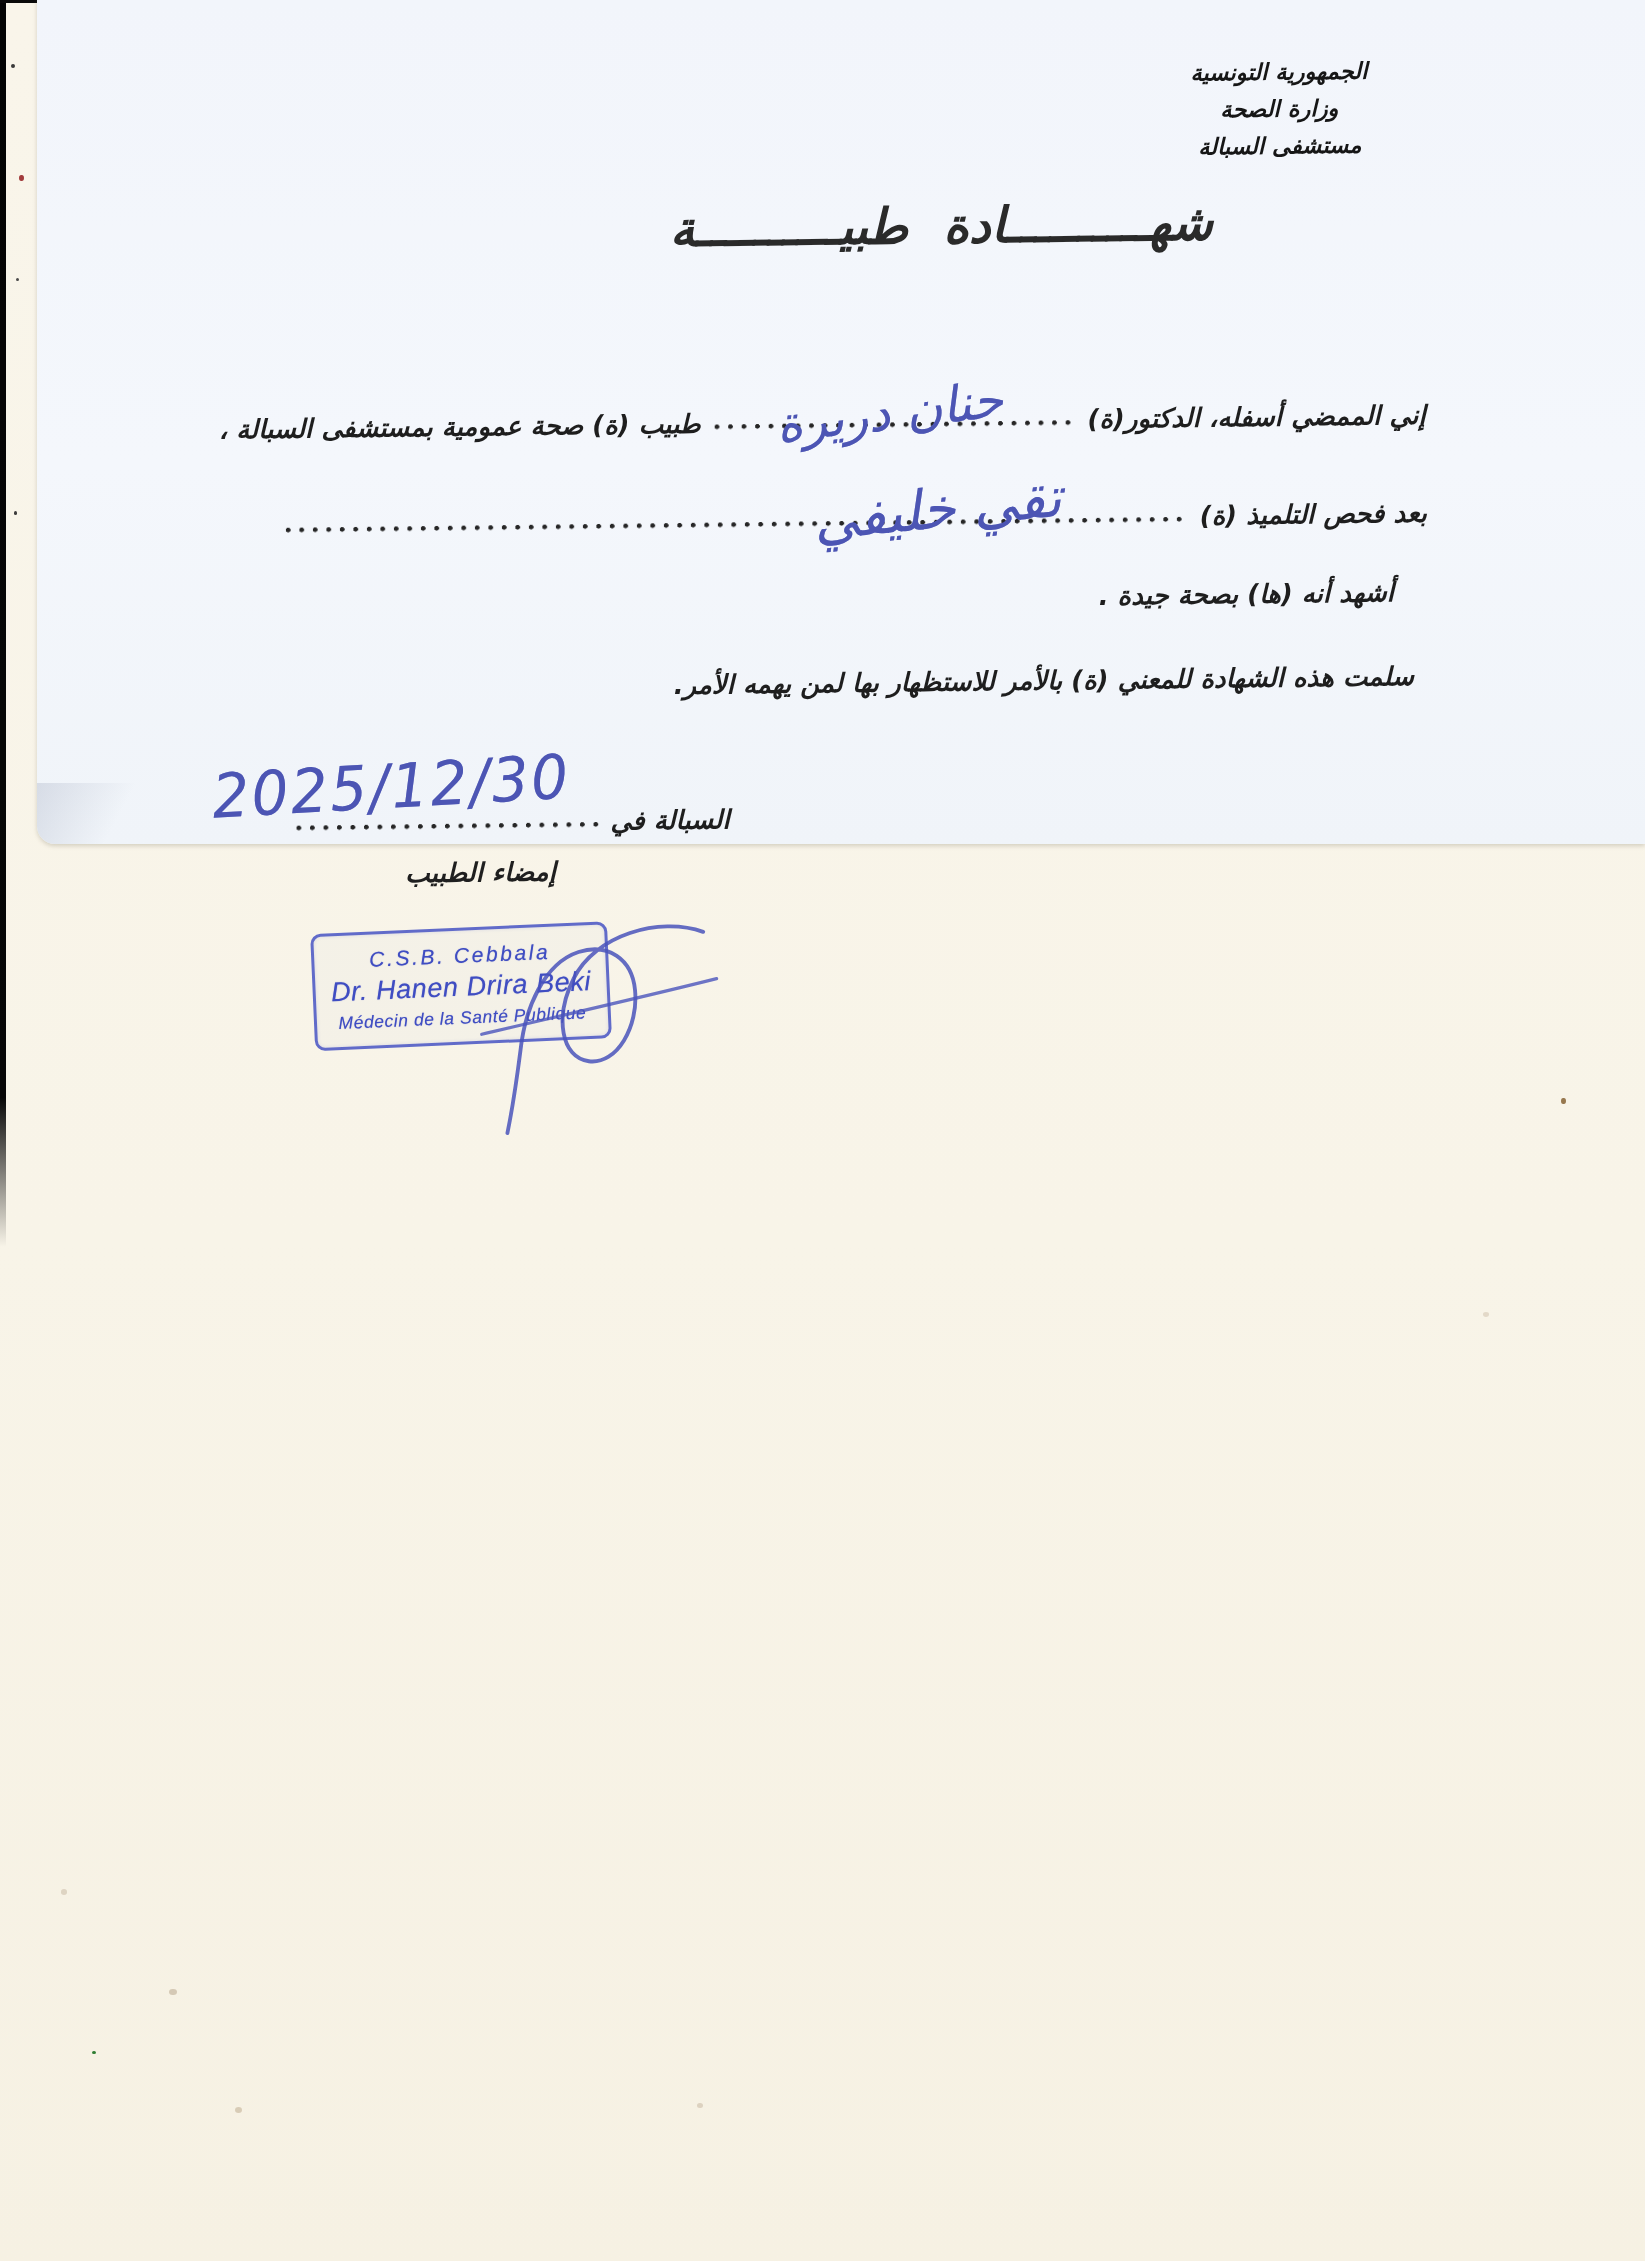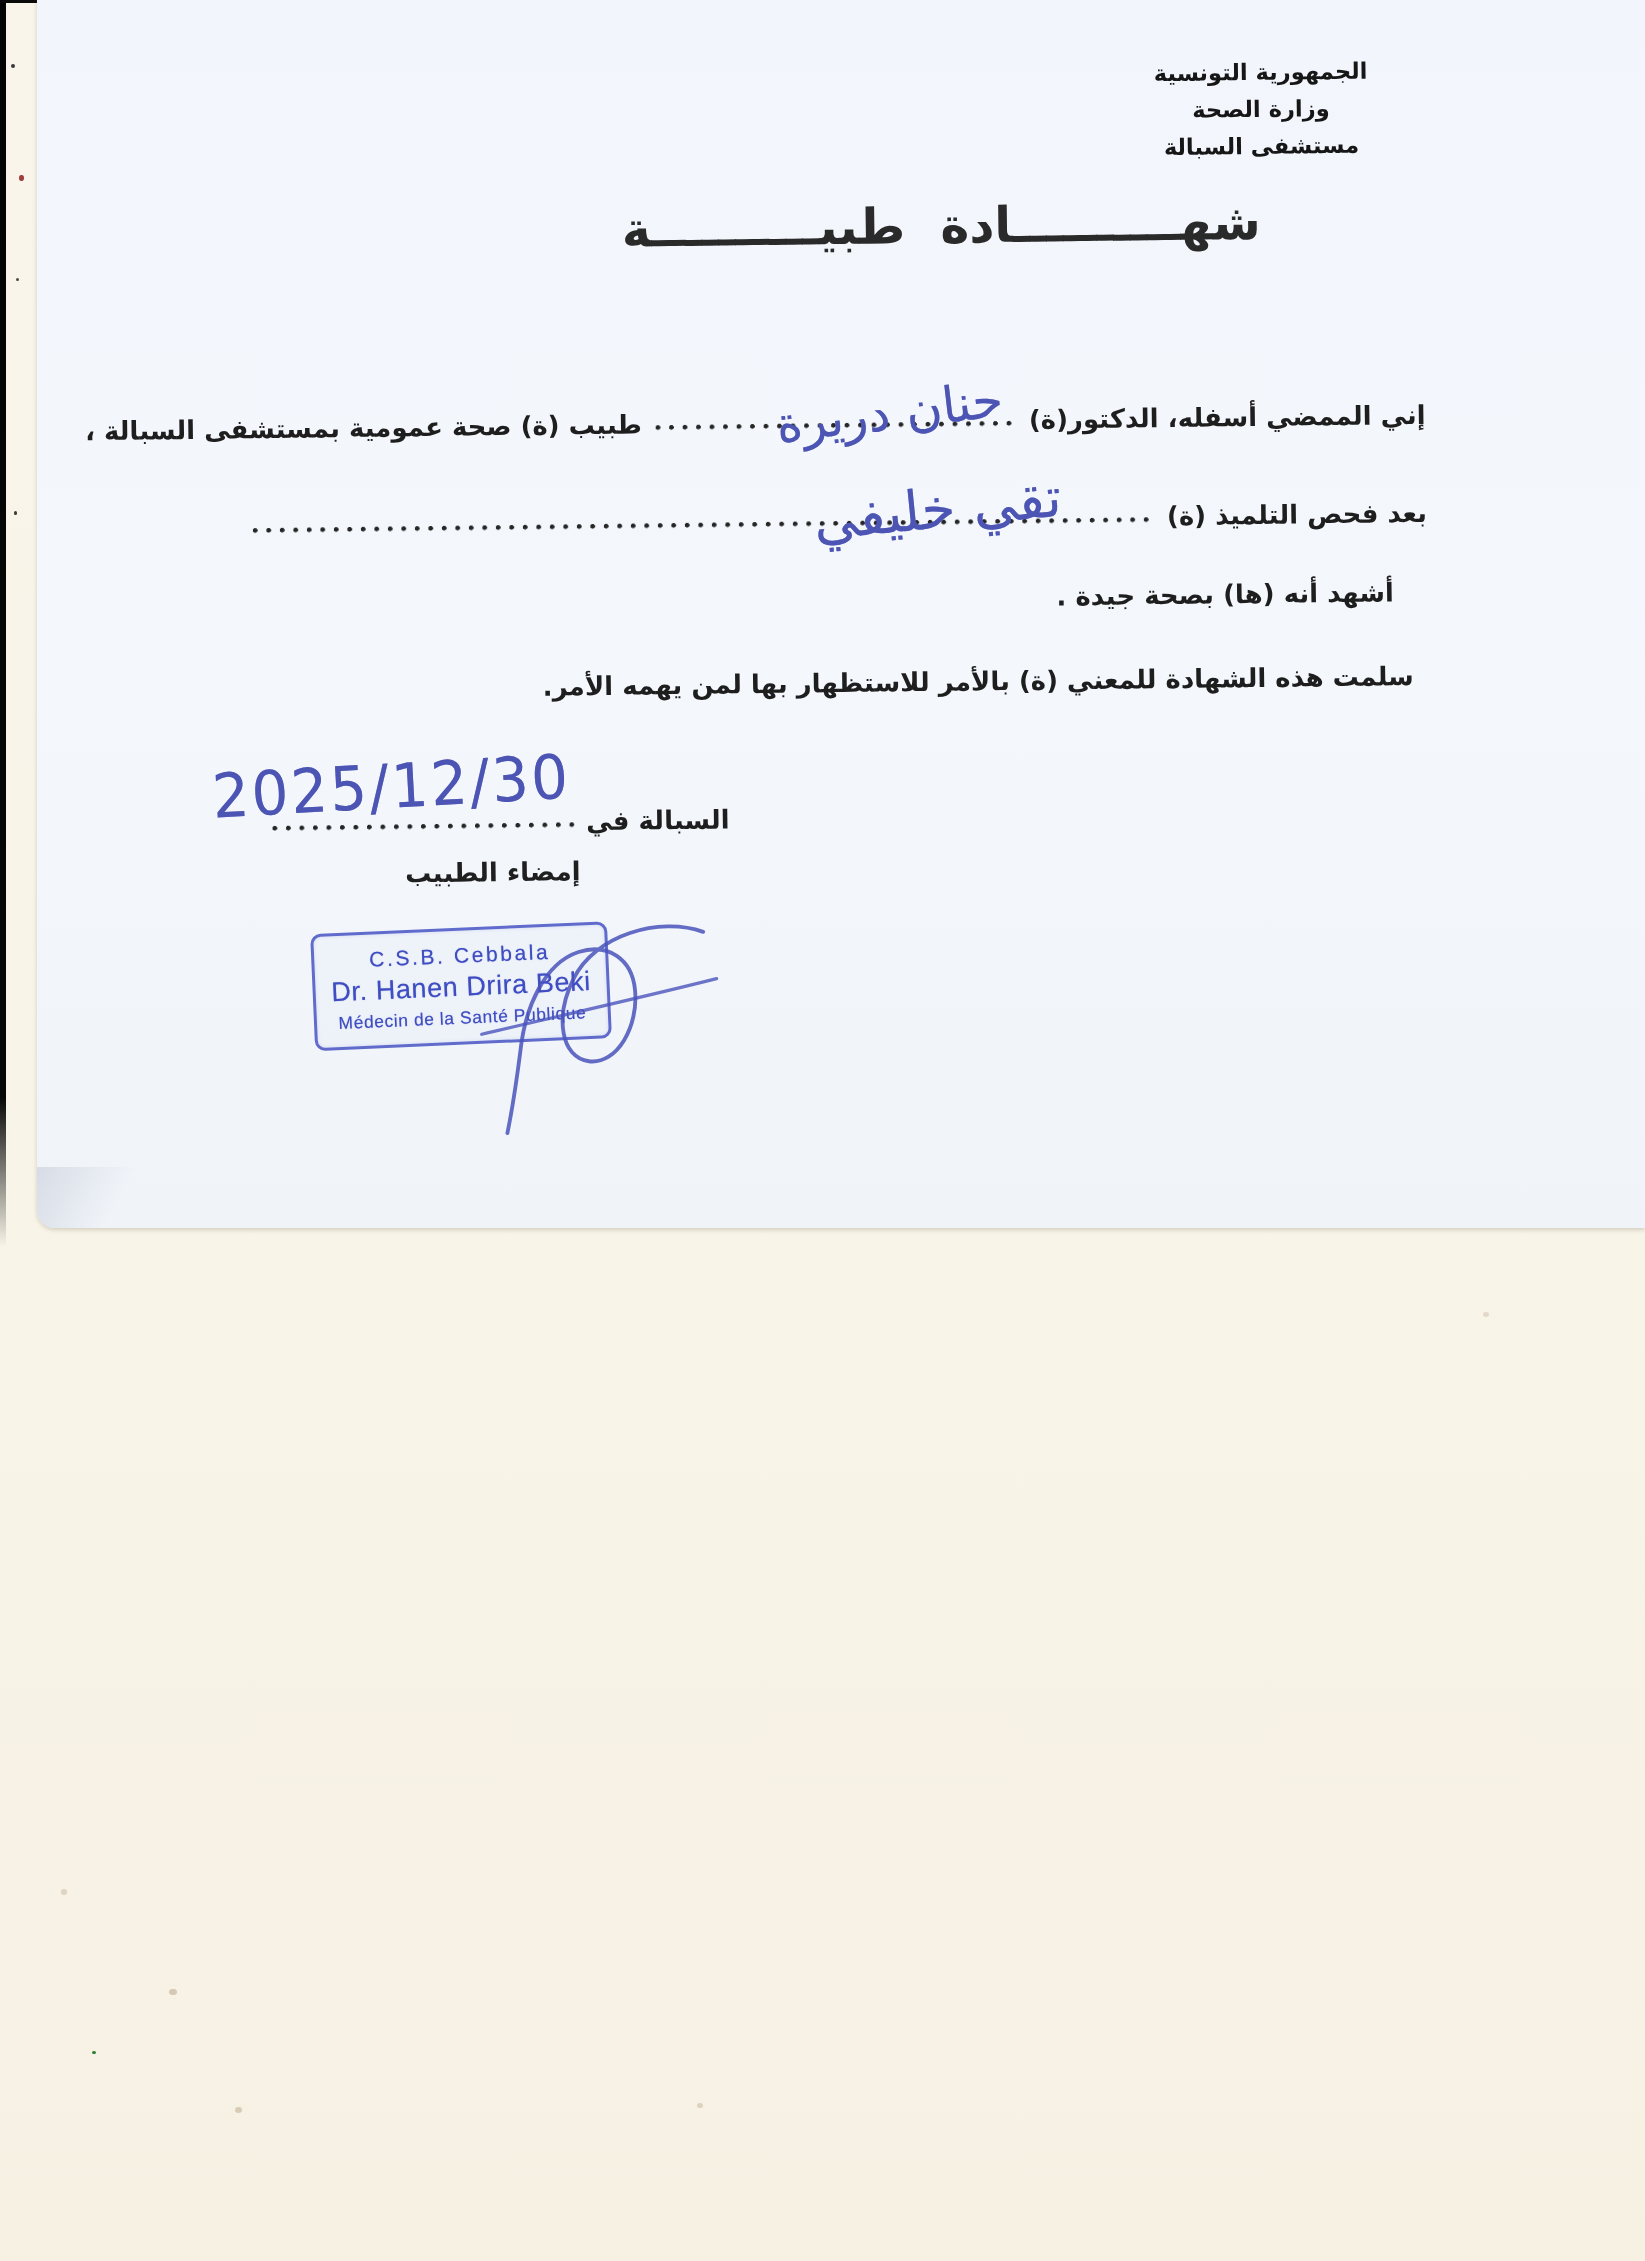--- a/index.html
+++ b/index.html
@@ -12,24 +12,25 @@
   .edge-strip{
     position:absolute;left:0;top:0;width:5.8px;height:1247px;
     background:linear-gradient(180deg,#040404 0%,#070707 88%,rgba(0,0,0,0) 100%);
   }
   .edge-strip-top{
     position:absolute;left:0;top:0;width:46px;height:3.2px;background:#0a0a0a;
   }
   .speck{position:absolute;border-radius:50%;}
   
   .sheet{
-    position:absolute;left:37px;top:0;width:1608px;height:1228px;
+    position:absolute;left:37px;top:0;width:1608px;height:844px;
     background:linear-gradient(180deg,#f2f5fb 0%,#f4f7fc 55%,#f0f4f9 100%);
     border-bottom-left-radius:18px;
     box-shadow:0 1.9px 4.5px rgba(120,110,88,.28);
+    font-style:italic;
   }
   .fold-shadow{
     position:absolute;left:0;bottom:0;width:139px;height:61px;
     background:linear-gradient(118deg,rgba(172,180,198,.38) 0%,rgba(172,180,198,0) 58%);
     border-bottom-left-radius:18px;
   }
   .content{
     position:absolute;inset:0;
     transform:rotate(-0.7deg);transform-origin:806px 612px;
     color:#1f1f1f;

